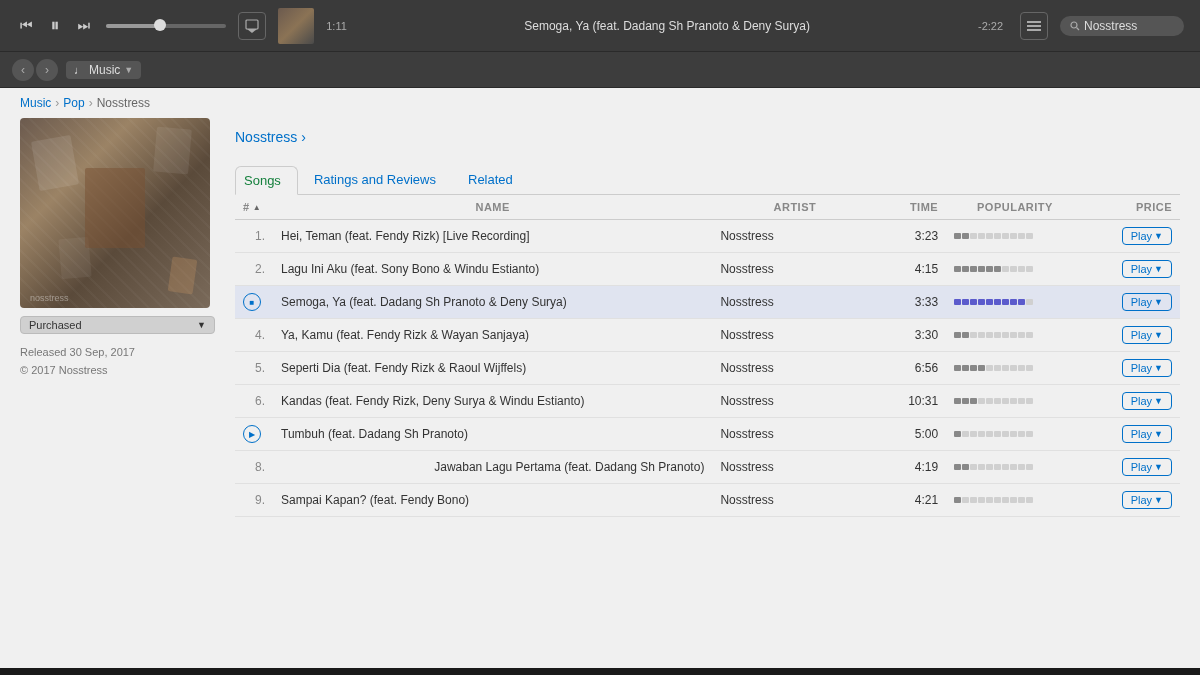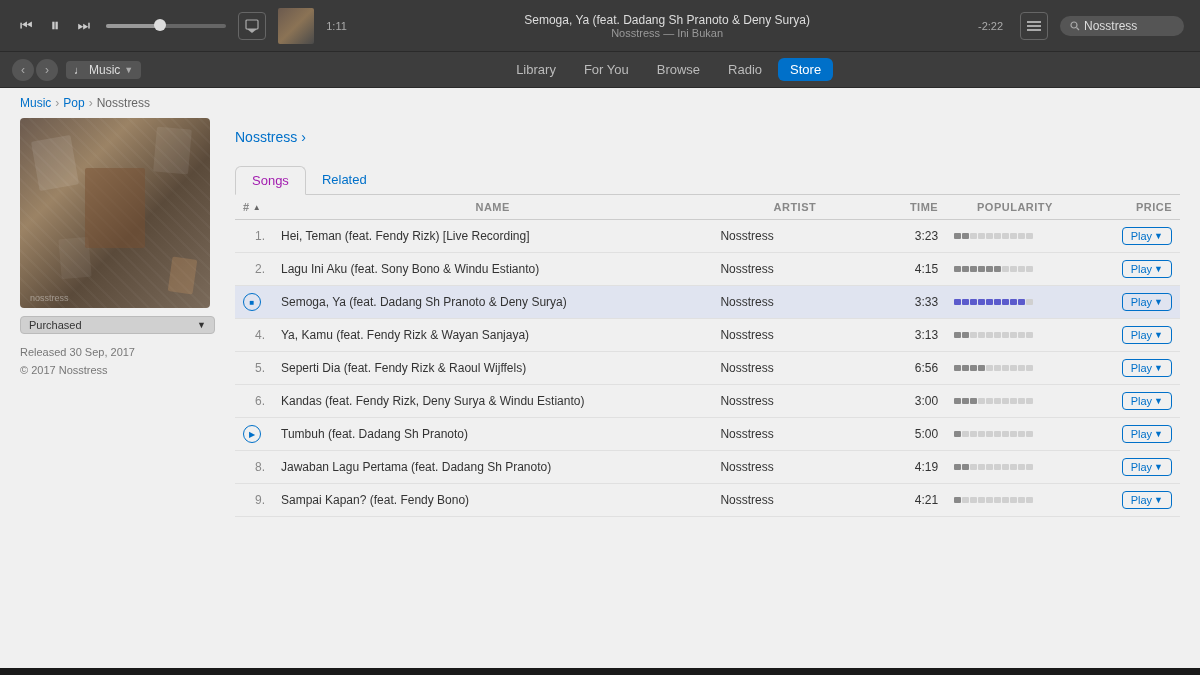--- a/index.html
+++ b/index.html
@@ -266,24 +266,25 @@
       font-size: 13px;
       cursor: pointer;
       color: #555;
       border: 1px solid #ccc;
       border-bottom: none;
       background: #e0e0e0;
       border-radius: 6px 6px 0 0;
     }
     .album-tab.active {
       background: #f0f0f0;
-      color: #a21caf;
+      color: #15803d;
       border-bottom: 1px solid #f0f0f0;
       margin-bottom: -1px;
       z-index: 1;
+      padding-left: 8px;
     }
     .album-tab:not(.active) {
       color: #0070c9;
       background: transparent;
       border: none;
       padding: 6px 16px;
     }
 
     
     .songs-table {
@@ -435,21 +436,20 @@
   </div>
 
   <div class="album-thumb">
     <div class="album-thumb-inner"></div>
   </div>
 
   <span class="time-display">1:11</span>
 
   <div class="track-info-center">
     <div class="track-title-top">Semoga, Ya (feat. Dadang Sh Pranoto &amp; Deny Surya)</div>
-    <div class="track-subtitle-top">Nosstress — Ini Bukan</div>
   </div>
 
   <span class="time-display">-2:22</span>
 
   <div class="list-btn">
     <svg width="14" height="10" viewBox="0 0 14 10" fill="none">
       <rect y="0" width="14" height="2" fill="#aaa"></rect>
       <rect y="4" width="14" height="2" fill="#aaa"></rect>
       <rect y="8" width="14" height="2" fill="#aaa"></rect>
     </svg>
@@ -469,27 +469,20 @@
     <button class="nav-arrow">‹</button>
     <button class="nav-arrow">›</button>
   </div>
 
   <div class="nav-music-selector">
     <span style="font-size:11px;">♩</span>
     <span>Music</span>
     <span style="font-size:9px; color:#aaa;">▼</span>
   </div>
 
-  <div class="nav-tabs">
-    <a class="nav-tab">Library</a>
-    <a class="nav-tab">For You</a>
-    <a class="nav-tab">Browse</a>
-    <a class="nav-tab">Radio</a>
-    <a class="nav-tab active">Store</a>
-  </div>
 </div>
 
 <div class="main-content">
 
   <div class="breadcrumb">
     <a href="#">Music</a>
     <span class="breadcrumb-sep">›</span>
     <a href="#">Pop</a>
     <span class="breadcrumb-sep">›</span>
     <span>Nosstress</span>
@@ -525,20 +518,21 @@
     <div style="flex: 1;">
       <div class="album-info">
         <div class="album-artist">
           <span>Nosstress</span>
           <span>›</span>
         </div>
       </div>
 
       <div class="album-tabs">
         <div class="album-tab active">Songs</div>
+        <div class="album-tab">Ratings and Reviews</div>
         <div class="album-tab">Related</div>
       </div>
 
       <div class="songs-container">
         <table class="songs-table">
           <thead>
             <tr>
               <th class="num-col">
                 <div class="col-header-sort">
                   <span>#</span>
@@ -615,21 +609,21 @@
                     <div style="width: 7px; height: 6px; border-radius: 1px; background: rgb(91, 91, 204);"></div>
                     <div style="width: 7px; height: 6px; border-radius: 1px; background: rgb(208, 208, 208);"></div>
                   </div>
                 </td>
                 <td class="price"><button class="price-btn">Play <span style="font-size:9px;">▼</span></button></td>
               </tr>
               <tr>
                 <td class="num">4.</td>
                 <td class="name" style="cursor: pointer;">Ya, Kamu (feat. Fendy Rizk &amp; Wayan Sanjaya)</td>
                 <td class="artist">Nosstress</td>
-                <td class="time">3:13</td>
+                <td class="time">3:30</td>
                 <td class="popularity">
                   <div style="display: flex; gap: 1px; align-items: center;">
                     <div style="width: 7px; height: 6px; border-radius: 1px; background: rgb(136, 136, 136);"></div>
                     <div style="width: 7px; height: 6px; border-radius: 1px; background: rgb(136, 136, 136);"></div>
                     <div style="width: 7px; height: 6px; border-radius: 1px; background: rgb(208, 208, 208);"></div>
                     <div style="width: 7px; height: 6px; border-radius: 1px; background: rgb(208, 208, 208);"></div>
                     <div style="width: 7px; height: 6px; border-radius: 1px; background: rgb(208, 208, 208);"></div>
                     <div style="width: 7px; height: 6px; border-radius: 1px; background: rgb(208, 208, 208);"></div>
                     <div style="width: 7px; height: 6px; border-radius: 1px; background: rgb(208, 208, 208);"></div>
                     <div style="width: 7px; height: 6px; border-radius: 1px; background: rgb(208, 208, 208);"></div>
@@ -657,21 +651,21 @@
                     <div style="width: 7px; height: 6px; border-radius: 1px; background: rgb(208, 208, 208);"></div>
                     <div style="width: 7px; height: 6px; border-radius: 1px; background: rgb(208, 208, 208);"></div>
                   </div>
                 </td>
                 <td class="price"><button class="price-btn">Play <span style="font-size:9px;">▼</span></button></td>
               </tr>
               <tr>
                 <td class="num">6.</td>
                 <td class="name" style="cursor: pointer;">Kandas (feat. Fendy Rizk, Deny Surya &amp; Windu Estianto)</td>
                 <td class="artist">Nosstress</td>
-                <td class="time">3:00</td>
+                <td class="time">10:31</td>
                 <td class="popularity">
                   <div style="display: flex; gap: 1px; align-items: center;">
                     <div style="width: 7px; height: 6px; border-radius: 1px; background: rgb(136, 136, 136);"></div>
                     <div style="width: 7px; height: 6px; border-radius: 1px; background: rgb(136, 136, 136);"></div>
                     <div style="width: 7px; height: 6px; border-radius: 1px; background: rgb(136, 136, 136);"></div>
                     <div style="width: 7px; height: 6px; border-radius: 1px; background: rgb(208, 208, 208);"></div>
                     <div style="width: 7px; height: 6px; border-radius: 1px; background: rgb(208, 208, 208);"></div>
                     <div style="width: 7px; height: 6px; border-radius: 1px; background: rgb(208, 208, 208);"></div>
                     <div style="width: 7px; height: 6px; border-radius: 1px; background: rgb(208, 208, 208);"></div>
                     <div style="width: 7px; height: 6px; border-radius: 1px; background: rgb(208, 208, 208);"></div>
@@ -697,21 +691,21 @@
                     <div style="width: 7px; height: 6px; border-radius: 1px; background: rgb(208, 208, 208);"></div>
                     <div style="width: 7px; height: 6px; border-radius: 1px; background: rgb(208, 208, 208);"></div>
                     <div style="width: 7px; height: 6px; border-radius: 1px; background: rgb(208, 208, 208);"></div>
                     <div style="width: 7px; height: 6px; border-radius: 1px; background: rgb(208, 208, 208);"></div>
                   </div>
                 </td>
                 <td class="price"><button class="price-btn">Play <span style="font-size:9px;">▼</span></button></td>
               </tr>
               <tr>
                 <td class="num">8.</td>
-                <td class="name" style="cursor: pointer;">Jawaban Lagu Pertama (feat. Dadang Sh Pranoto)</td>
+                <td class="name" style="cursor: pointer; text-align: right;">Jawaban Lagu Pertama (feat. Dadang Sh Pranoto)</td>
                 <td class="artist">Nosstress</td>
                 <td class="time">4:19</td>
                 <td class="popularity">
                   <div style="display: flex; gap: 1px; align-items: center;">
                     <div style="width: 7px; height: 6px; border-radius: 1px; background: rgb(136, 136, 136);"></div>
                     <div style="width: 7px; height: 6px; border-radius: 1px; background: rgb(136, 136, 136);"></div>
                     <div style="width: 7px; height: 6px; border-radius: 1px; background: rgb(208, 208, 208);"></div>
                     <div style="width: 7px; height: 6px; border-radius: 1px; background: rgb(208, 208, 208);"></div>
                     <div style="width: 7px; height: 6px; border-radius: 1px; background: rgb(208, 208, 208);"></div>
                     <div style="width: 7px; height: 6px; border-radius: 1px; background: rgb(208, 208, 208);"></div>

